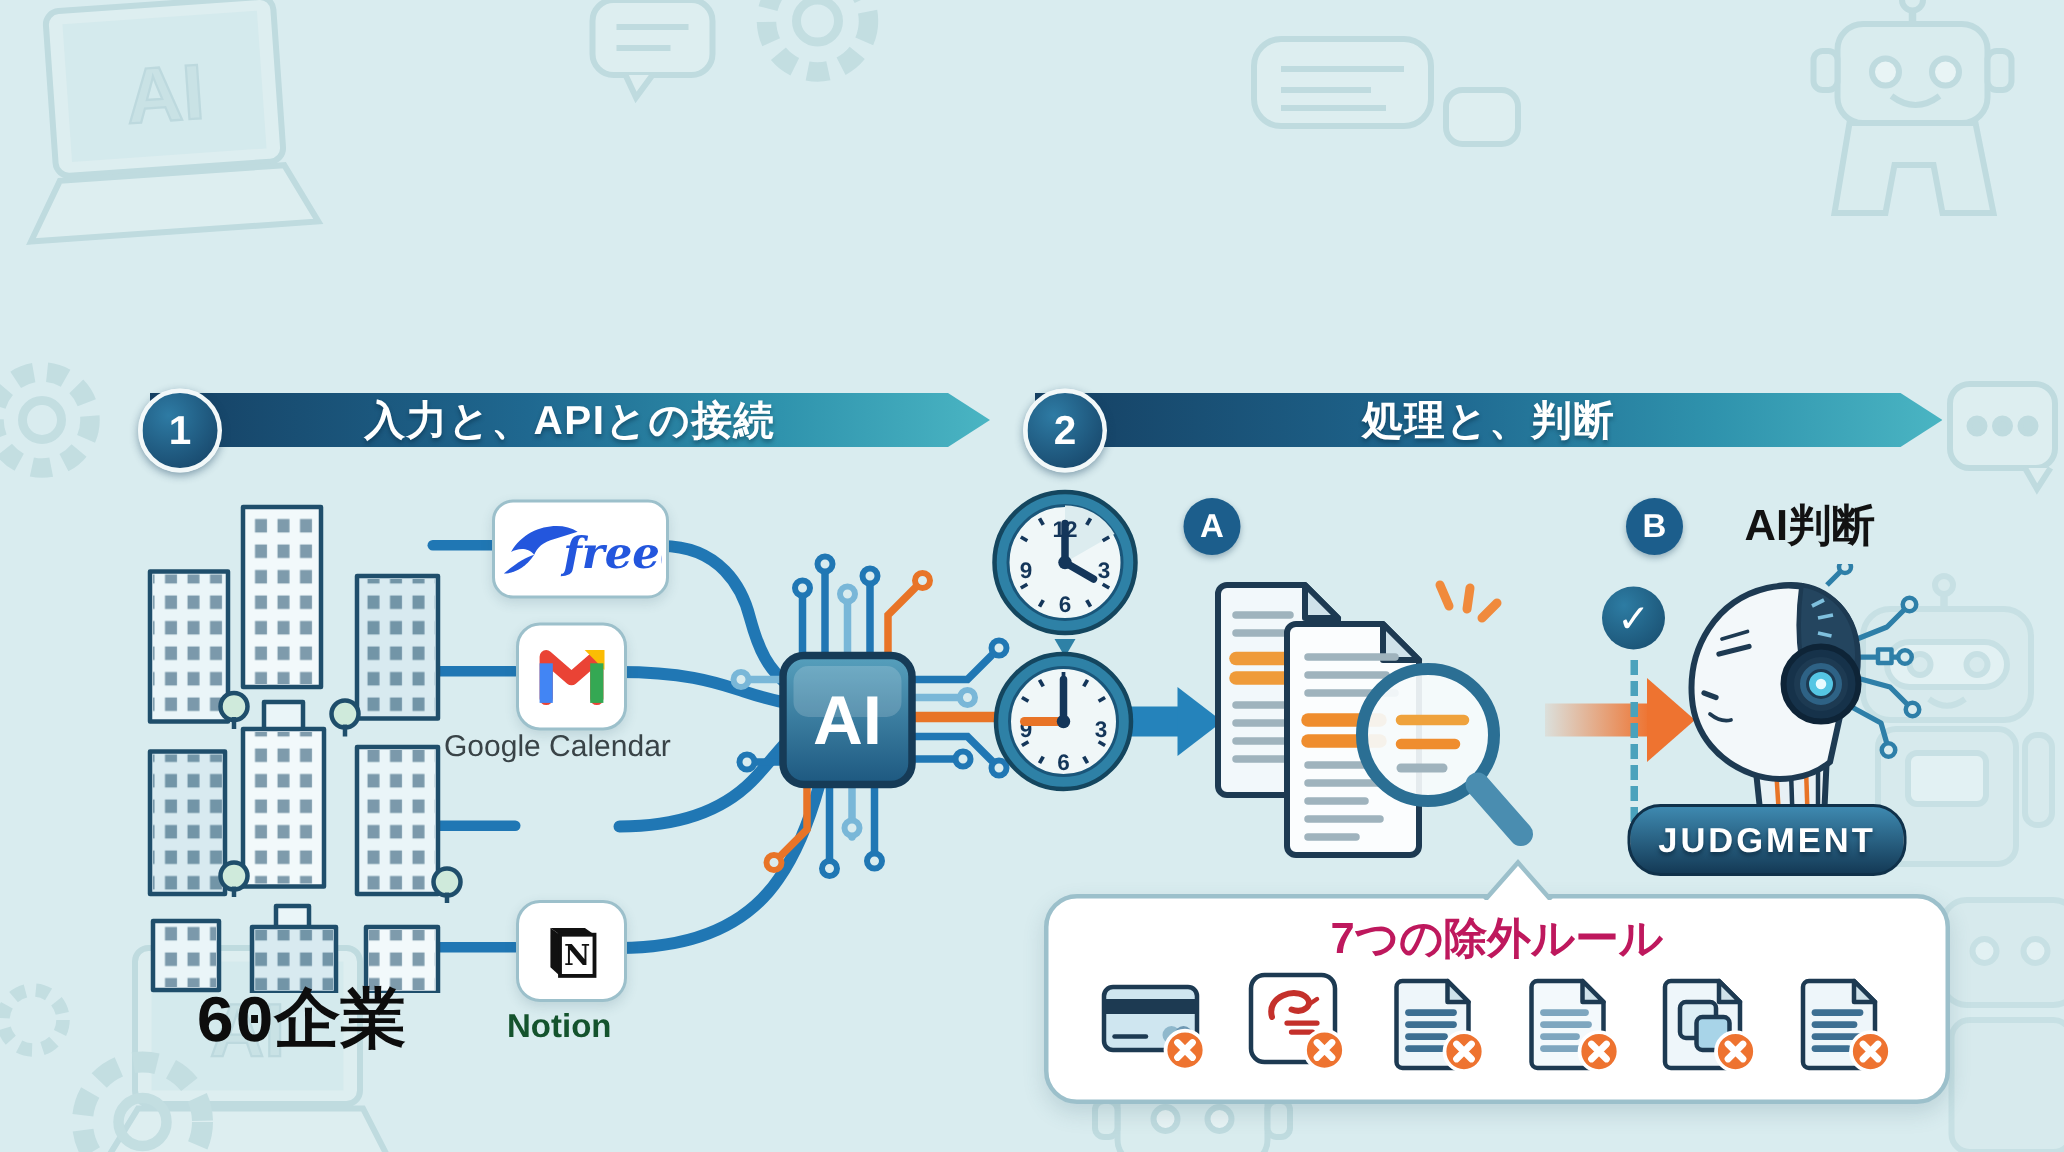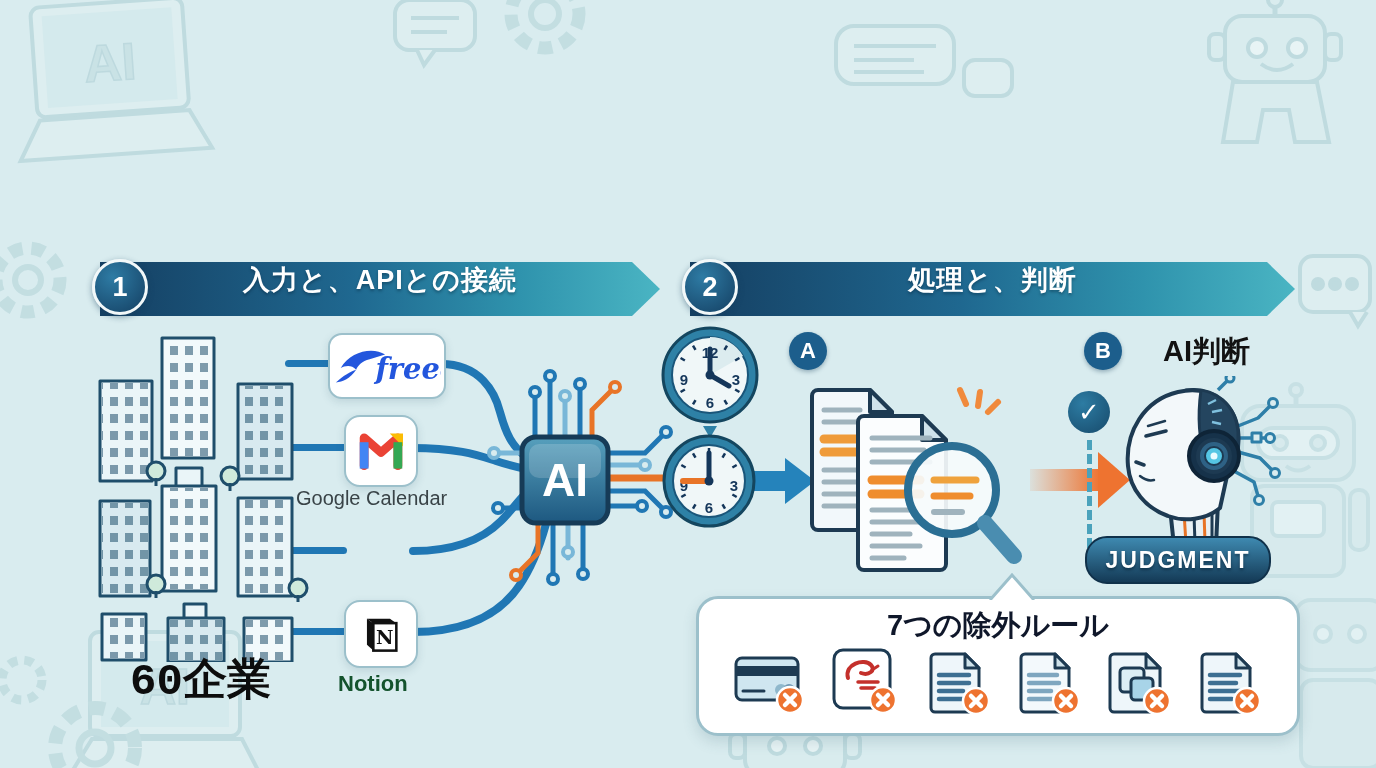--- a/index.html
+++ b/index.html
@@ -12,21 +12,21 @@
   #bg-decor{left:0;top:0;z-index:0;opacity:.6;}
 
   
   #title{left:0;right:0;top:72px;text-align:center;z-index:3;}
   .title-line{font-size:53px;font-weight:900;color:#1b2c44;line-height:1.42;letter-spacing:0;
     text-shadow:3px 0 0 #fff,-3px 0 0 #fff,0 3px 0 #fff,0 -3px 0 #fff,
       3px 3px 0 #fff,-3px 3px 0 #fff,3px -3px 0 #fff,-3px -3px 0 #fff,
       0 9px 14px rgba(110,150,165,.5);}
 
   
-  .banner{position:absolute;height:54px;z-index:1;color:#fff;display:flex;
+  .banner{position:absolute;height:36px;z-index:1;color:#fff;display:flex;
     justify-content:center;font-weight:800;font-size:27px;letter-spacing:1px;
     background:linear-gradient(90deg,#153f62 0%,#1f6890 45%,#2f93ad 75%,#4ab5c3 100%);
     clip-path:polygon(0 0,calc(100% - 28px) 0,100% 50%,calc(100% - 28px) 100%,0 100%);
     text-shadow:0 2px 3px rgba(0,30,50,.4);}
   #banner1{left:100px;top:262px;width:560px;}
   #banner2{left:690px;top:262px;width:605px;}
   .step-circle{position:absolute;width:50px;height:50px;border-radius:50%;z-index:2;
     background:radial-gradient(circle at 35% 30%,#2e7ba4,#143f62);border:3px solid #f2f8f9;
     color:#fff;font-size:27px;font-weight:800;display:flex;align-items:center;justify-content:center;
     box-shadow:0 2px 6px rgba(20,60,90,.45);}
@@ -71,21 +71,21 @@
   #robot{left:1106px;top:376px;z-index:2;}
   #judgment{left:1085px;top:536px;width:182px;height:44px;border-radius:22px;z-index:3;
     background:linear-gradient(180deg,#3e89b0,#143a56);border:2px solid #10314a;color:#fff;
     font-size:23px;font-weight:800;letter-spacing:2px;display:flex;align-items:center;justify-content:center;
     text-shadow:0 2px 3px rgba(0,20,35,.5);}
 
   
   #callout{left:696px;top:596px;width:598px;height:134px;background:#fff;border:3px solid #9cc0cb;
     border-radius:22px;z-index:4;box-shadow:0 6px 14px rgba(60,100,115,.18);}
   #callout-pointer{left:988px;top:571px;z-index:5;}
-  #rules-title{margin-top:7px;text-align:center;font-size:29px;font-weight:900;color:#0f172a;}
+  #rules-title{margin-top:7px;text-align:center;font-size:29px;font-weight:900;color:#be185d;}
   #rules-row{display:flex;justify-content:space-evenly;align-items:center;margin-top:2px;padding:0 14px;}
 </style>
 </head>
 <body>
 <div id="canvas">
 
 <svg id="bg-decor" class="abs" width="1376" height="768" viewBox="0 0 1376 768">
   <g stroke="#aed0d5" fill="#e0f0f1" stroke-width="4">
 
     <g transform="translate(30,8) rotate(-4)">

